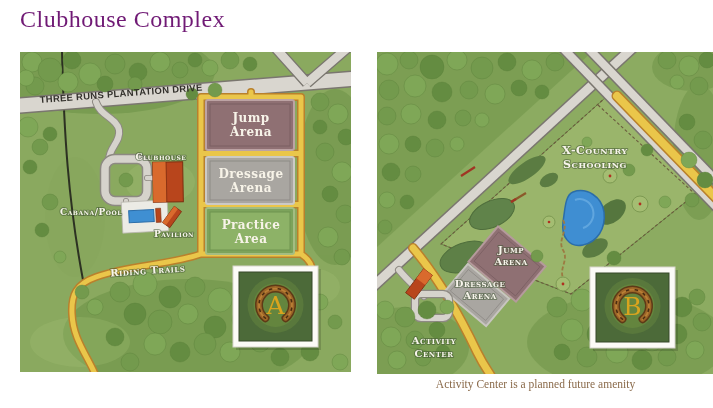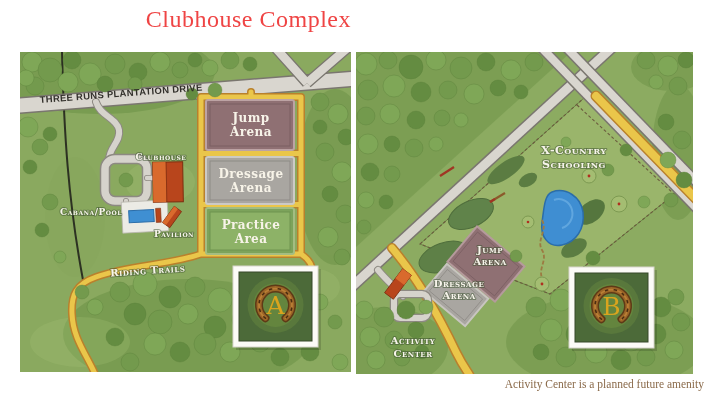--- a/index.html
+++ b/index.html
@@ -1,26 +1,26 @@
 <!DOCTYPE html>
 <html><head>
 <meta charset="utf-8">
 <style>
   html,body{margin:0;padding:0;background:#ffffff;}
   #stage{position:relative;width:713px;height:408px;background:#ffffff;overflow:hidden;
          font-family:"Liberation Serif",serif;}
-  .title{position:absolute;top:6px;text-align:right;font-size:24px;color:#ef4444;
+  .title{position:absolute;top:6px;text-align:left;font-size:24px;color:#701a75;
          letter-spacing:.5px;font-family:"Liberation Serif",serif;}
   #title-left{left:20px;width:331px;}
   #title-right{left:367px;width:337px;}
-  .caption{position:absolute;left:367px;top:378px;width:337px;text-align:right;
+  .caption{position:absolute;left:367px;top:378px;width:337px;text-align:center;
            font-size:11.5px;color:#8a6a4a;font-family:"Liberation Serif",serif;}
   .panel{position:absolute;top:52px;}
   #panel-left{left:20px;}
-  #panel-right{left:356px;}
+  #panel-right{left:377px;}
   svg{display:block}
   svg text{user-select:none}
   .tr{stroke:#597f3a;stroke-opacity:.35;stroke-width:1;}
   .t1{fill:#739a4d}.t2{fill:#7fa757}.t3{fill:#648c41}
   .ml{font-family:"DejaVu Serif","Liberation Serif",serif;font-weight:700;font-variant:small-caps;
       fill:#f8f5ec;stroke:#3c5130;stroke-opacity:.5;stroke-width:2px;paint-order:stroke;
       stroke-linejoin:round;letter-spacing:.5px;}
   .al{font-family:"DejaVu Serif","Liberation Serif",serif;font-weight:700;fill:#f7f3e8;
       letter-spacing:.4px;}
   .s9{font-size:9px}.s10{font-size:10px}.s11{font-size:11px}.s12{font-size:12px}

